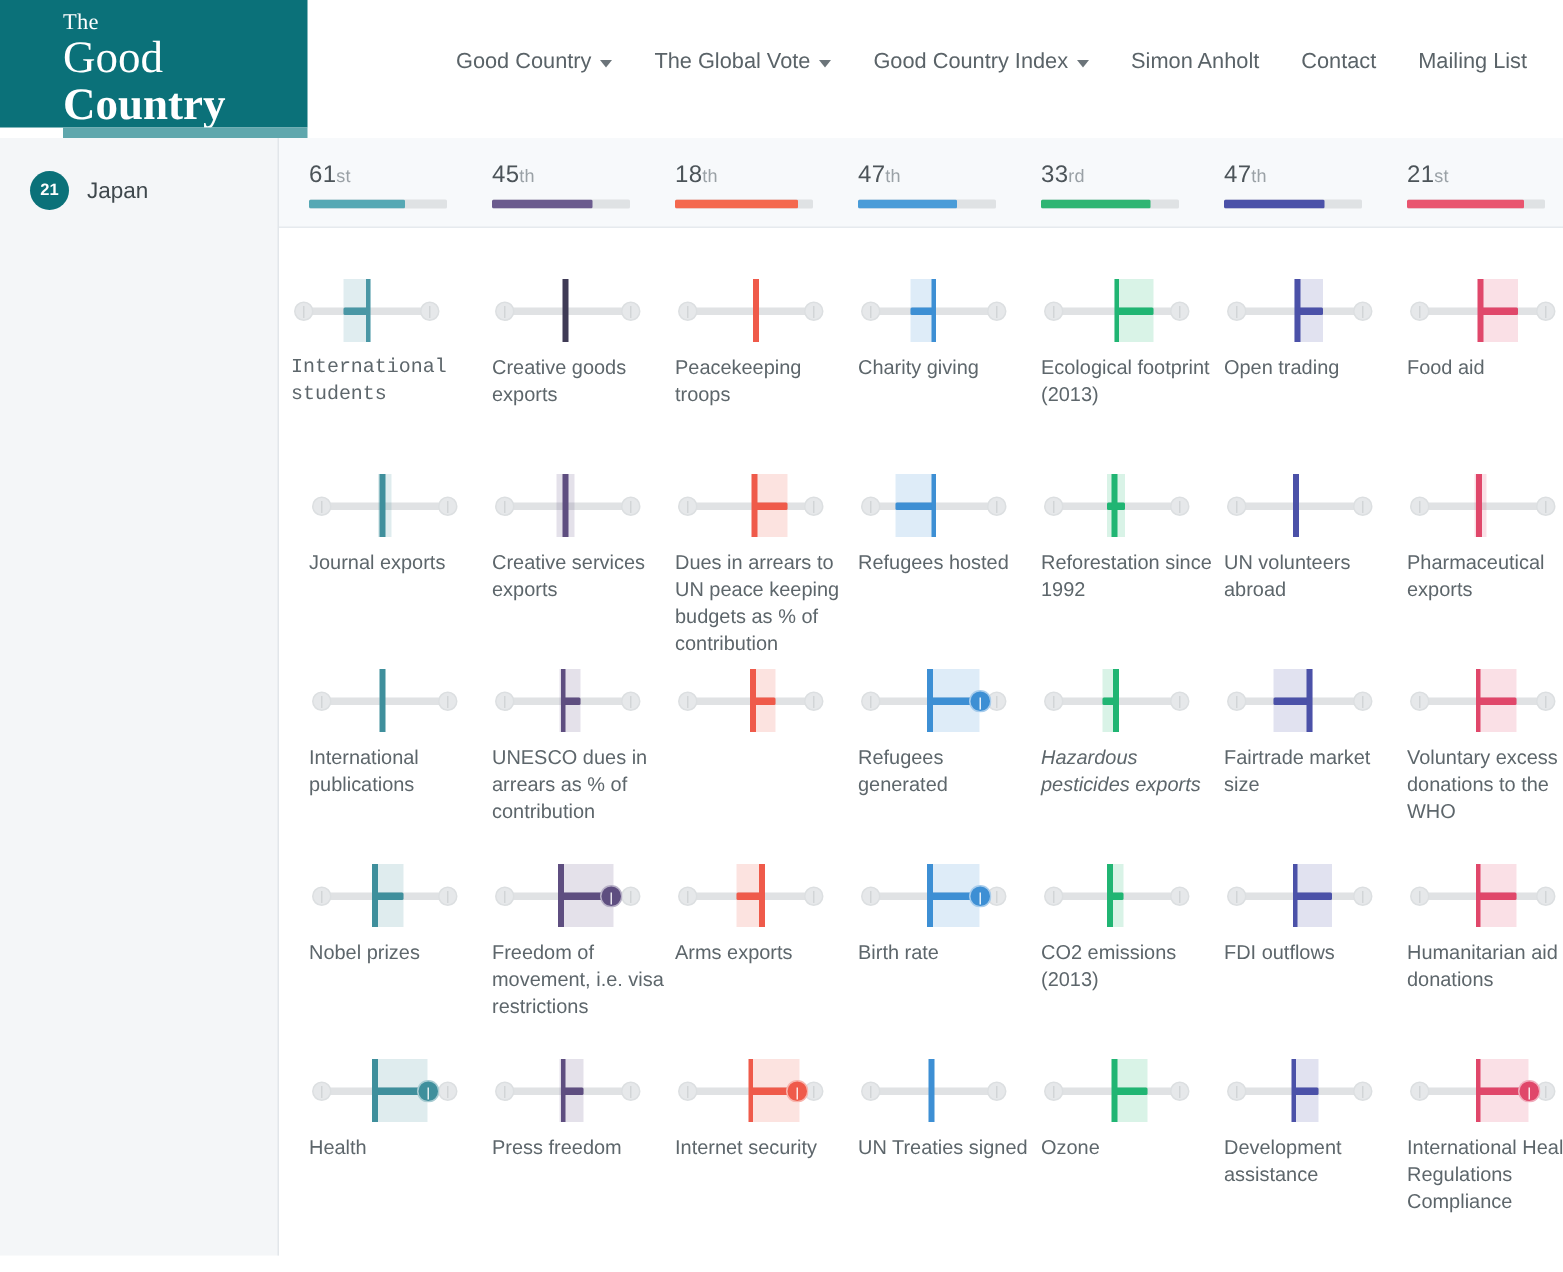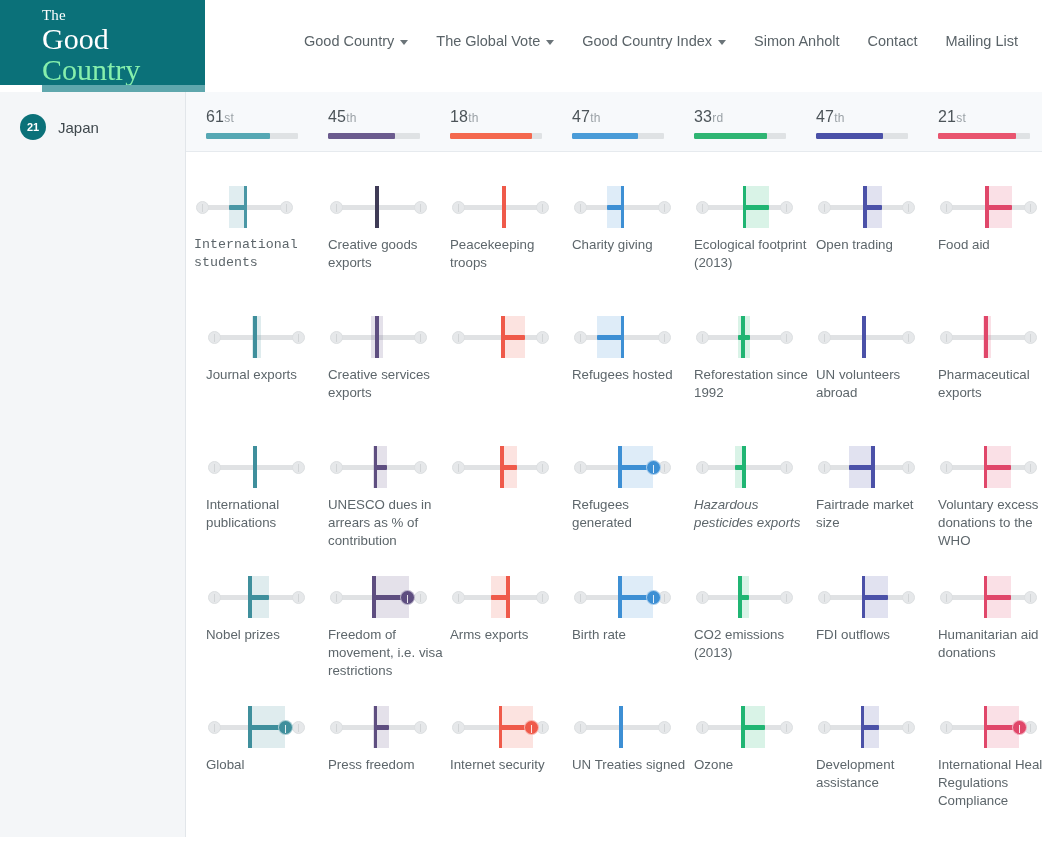--- a/index.html
+++ b/index.html
@@ -19,21 +19,21 @@
   }
   #logo-block {
     position:absolute; left:0; top:0; width:205px; height:85px;
     background:#0b7179;
     color:#ffffff;
     font-family:"Liberation Serif", serif;
     padding-left:42px; padding-top:6px;
   }
   #logo-the { font-size:15px; line-height:18px; letter-spacing:.2px; }
   #logo-good { font-size:30px; line-height:30px; }
-  #logo-country { font-size:30px; line-height:31px; color:#86efac; }
+  #logo-country { font-size:30px; line-height:31px; color:#ffffff;font-weight:bold; }
   #logo-underline {
     position:absolute; left:42px; top:85px; width:163px; height:7px;
     background:#5fa7ad;
   }
   #nav {
     position:absolute; left:290px; top:33px;
     display:flex; align-items:center; gap:0px;
     font-size:14.5px; color:#555e63;
   }
   .nav-item {
@@ -317,20 +317,21 @@
           <div class="slider">
             <div class="track"></div>
             <div class="range-box" style="left: 52.2px; width: 22.4px; background: rgba(239, 90, 74, 0.17);"></div>
             <div class="cap left"></div>
             <div class="cap-tick" style="left: 7.7px;"></div>
             <div class="cap right"></div>
             <div class="cap-tick" style="left: 91.7px;"></div>
             <div class="value-bar" style="left: 53px; width: 21.6px; background: rgb(239, 90, 74);"></div>
             <div class="marker" style="left: 51.25px; background: rgb(239, 90, 74);"></div>
           </div>
+          <div class="cell-label">Dues in arrears to UN peace keeping budgets as % of contribution</div>
         </div>
         <div class="cell" style="left: 386px; top: 160px;">
           <div class="slider">
             <div class="track"></div>
             <div class="range-box" style="left: 25px; width: 27.2px; background: rgba(61, 143, 212, 0.17);"></div>
             <div class="cap left"></div>
             <div class="cap-tick" style="left: 7.7px;"></div>
             <div class="cap right"></div>
             <div class="cap-tick" style="left: 91.7px;"></div>
             <div class="value-bar" style="left: 25px; width: 25.6px; background: rgb(61, 143, 212);"></div>
@@ -561,21 +562,21 @@
             <div class="track"></div>
             <div class="range-box" style="left: 44.2px; width: 35.2px; background: rgba(63, 143, 156, 0.17);"></div>
             <div class="cap left"></div>
             <div class="cap-tick" style="left: 7.7px;"></div>
             <div class="cap right"></div>
             <div class="cap-tick" style="left: 91.7px;"></div>
             <div class="value-bar" style="left: 44.2px; width: 35.2px; background: rgb(63, 143, 156);"></div>
             <div class="marker" style="left: 42.45px; background: rgb(63, 143, 156);"></div>
             <div class="dot" style="left: 71.9px; background: rgb(63, 143, 156);"></div>
           </div>
-          <div class="cell-label">Global</div>
+          <div class="cell-label">Health</div>
         </div>
         <div class="cell" style="left: 142px; top: 550px;">
           <div class="slider">
             <div class="track"></div>
             <div class="range-box" style="left: 45px; width: 16px; background: rgba(94, 78, 128, 0.17);"></div>
             <div class="cap left"></div>
             <div class="cap-tick" style="left: 7.7px;"></div>
             <div class="cap right"></div>
             <div class="cap-tick" style="left: 91.7px;"></div>
             <div class="value-bar" style="left: 47.4px; width: 13.6px; background: rgb(94, 78, 128);"></div>

